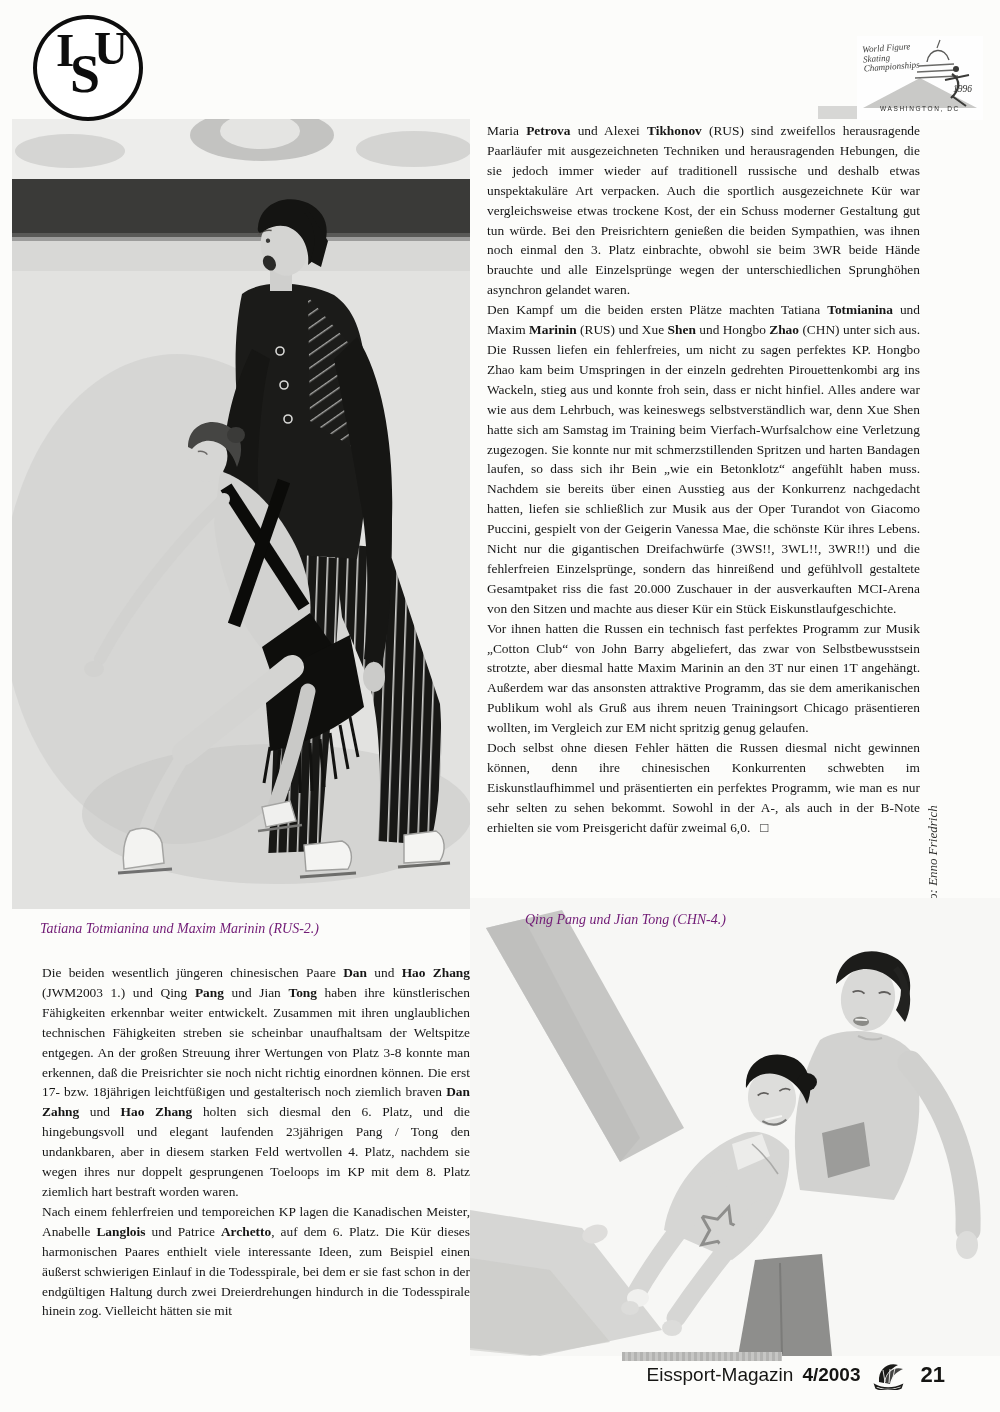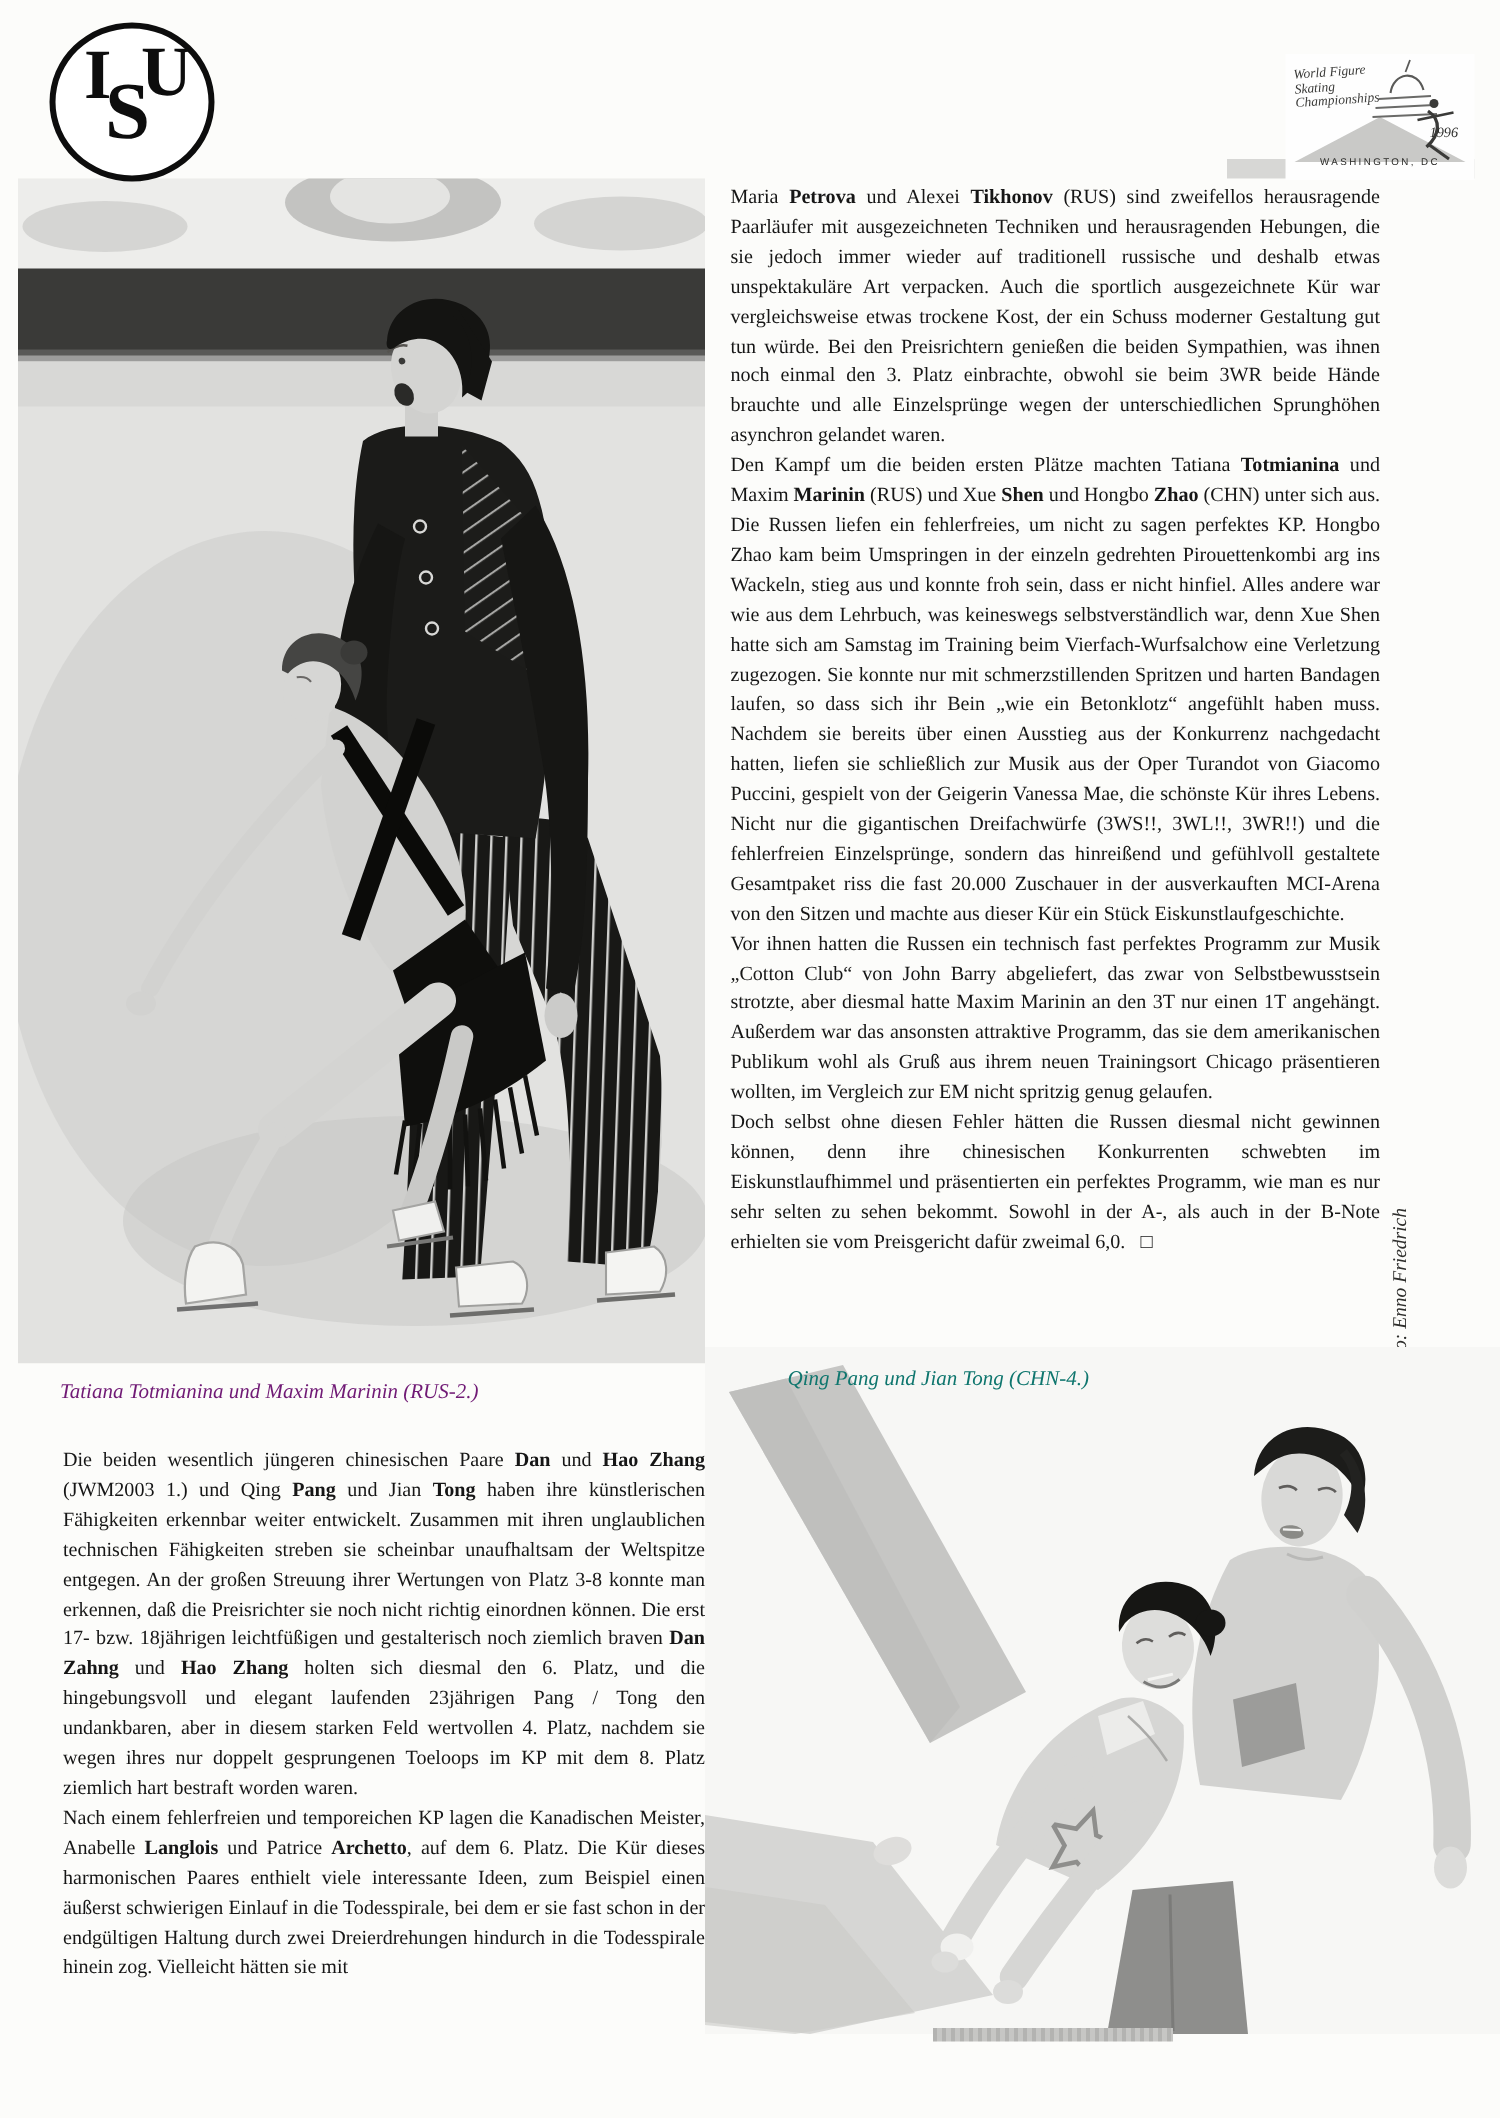--- a/index.html
+++ b/index.html
@@ -23,21 +23,21 @@
   .event-logo{position:absolute;left:857px;top:36px;width:126px;height:84px;background:#fefefe;z-index:2;}
   .event-script{position:absolute;left:6px;top:7px;width:70px;font-style:italic;font-size:9px;
                 line-height:9.5px;color:#3c3c3a;transform:rotate(-4deg);}
   .event-year{position:absolute;left:96px;top:48px;font-style:italic;font-size:9.5px;color:#2f2f2d;}
   .event-city{position:absolute;left:0;top:69px;width:100%;text-align:center;
               font-family:"Liberation Sans",sans-serif;font-size:6.5px;letter-spacing:1.6px;color:#2b2b29;}
 
   
   .left-photo{position:absolute;left:12px;top:119px;width:458px;height:790px;}
   .right-photo{position:absolute;left:470px;top:898px;width:530px;height:458px;}
-  .right-photo-caption{position:absolute;left:55px;top:14px;font-style:italic;font-size:14px;color:#0f766e;}
+  .right-photo-caption{position:absolute;left:55px;top:14px;font-style:italic;font-size:14px;color:#701a75;}
   .left-caption{position:absolute;left:40px;top:921px;font-style:italic;font-size:14px;color:#701a75;}
   .photo-strip{position:absolute;left:622px;top:1352px;width:160px;height:9px;
                background:repeating-linear-gradient(90deg,#b3b3b1 0 3px,#c6c6c4 3px 6px);}
 
   
   .col{position:absolute;text-align:justify;font-size:13.4px;line-height:19.9px;
        -webkit-hyphens:auto;hyphens:auto;}
   .col p{margin:0;}
   .col .b{font-weight:bold;}
   .right-col{left:487px;top:121px;width:433px;}
@@ -243,14 +243,25 @@
       <ellipse cx="337" cy="184" rx="10" ry="9" fill="#161614"></ellipse>
 
       <polygon points="285,362 352,356 362,458 268,458" fill="#8e8e8c"></polygon>
       <line x1="310" y1="365" x2="312" y2="456" stroke="#7b7b79" stroke-width="2"></line>
     </svg>
     <div class="right-photo-caption">Qing Pang und Jian Tong (CHN-4.)</div>
   </div>
 
   <div class="photo-strip"></div>
 
+  <div class="footer">
+    <span class="mag">Eissport-Magazin</span>
+    <span class="issue">4/2003</span>
+    <svg width="36" height="30" viewBox="0 0 36 30">
+      <path d="M9,22 C8,9 18,2 28,5 C20,9 15,15 14,23 Z" fill="#1a1a18"></path>
+      <path d="M15,23 C16,11 25,6 33,9 C26,12 21,17 20,24 Z" fill="#1a1a18" opacity="0.82"></path>
+      <path d="M13,10 L15,22 M20,9 L19,23 M25,8 L22,22" stroke="#f4f4f2" stroke-width="0.9"></path>
+      <path d="M5,25 C12,29 24,29 32,25 L31,28 C23,31 12,31 6,28 Z" fill="none" stroke="#1a1a18" stroke-width="1.6"></path>
+    </svg>
+    <span class="pagenum">21</span>
+  </div>
 
 </div>
 
 </body></html>

